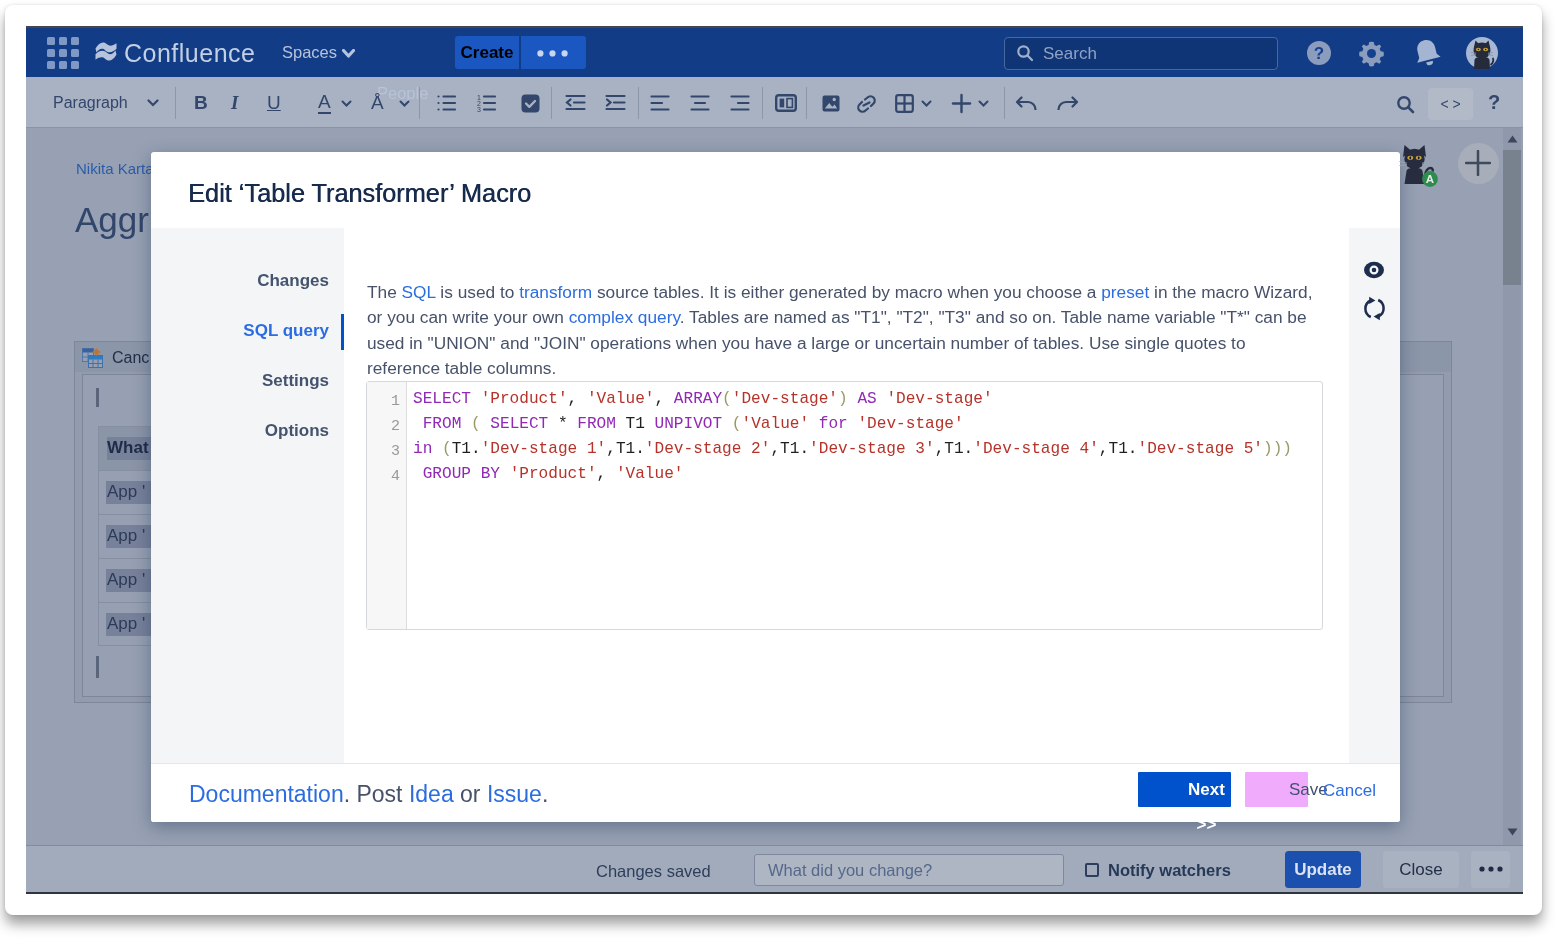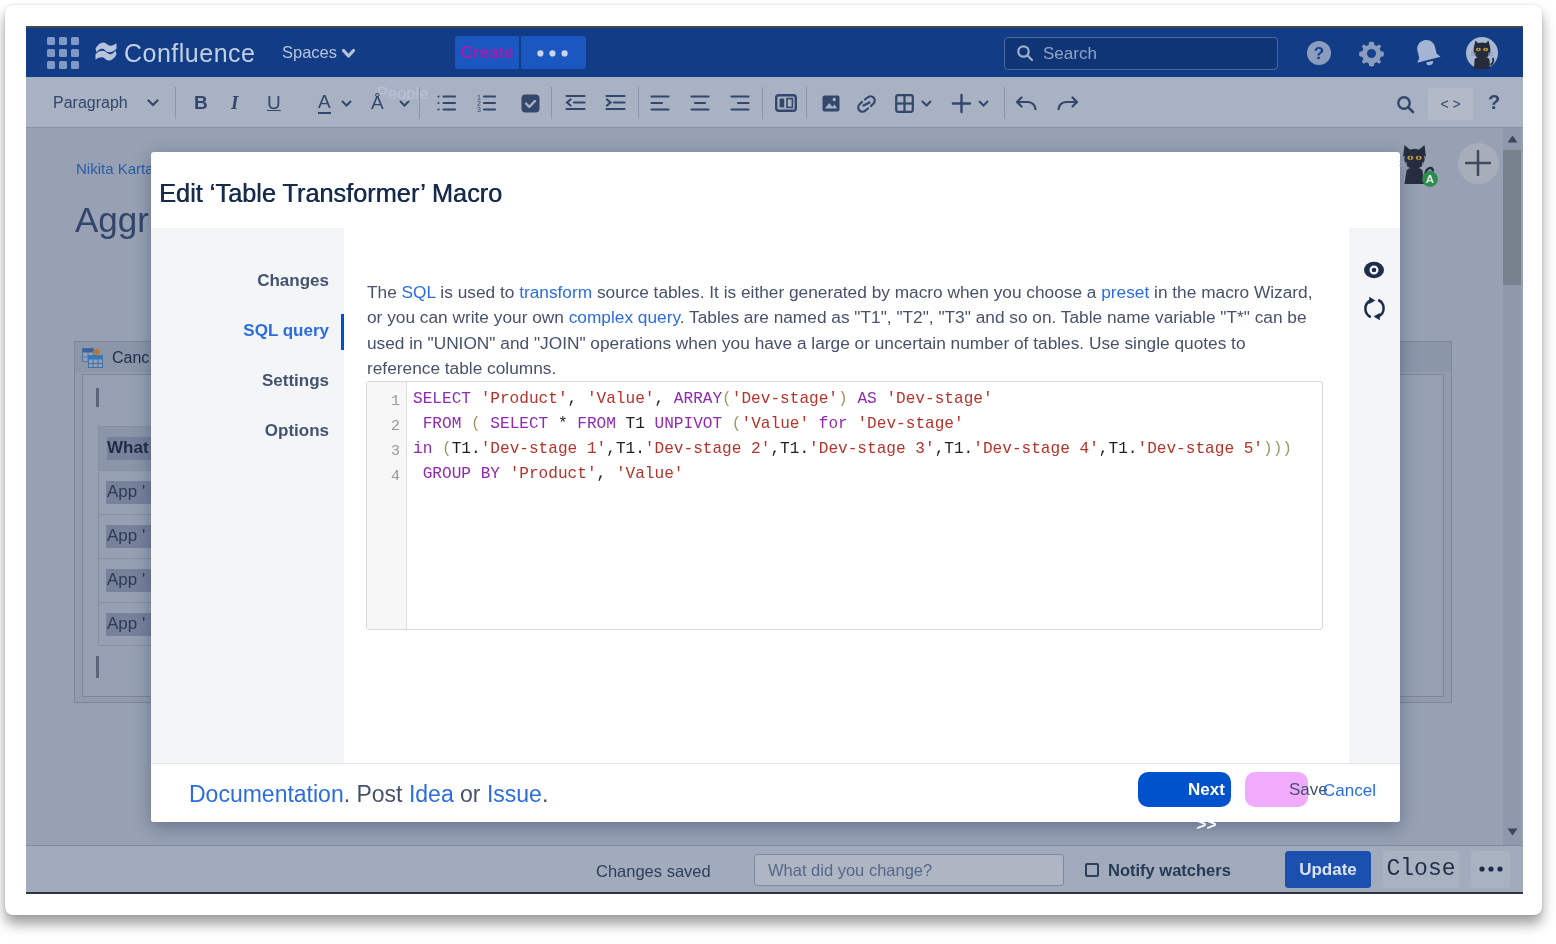--- a/index.html
+++ b/index.html
@@ -22,30 +22,30 @@
   
   .tbtxt { color:#33466b; font-size:16px; }
   .sep { width:1px; height:32px; background:#8d96a8; top:87px; }
 
   
   .modal { left:151px; top:152px; width:1249px; height:670px; background:#ffffff; border-radius:3px;
            box-shadow:0 5px 18px rgba(9,30,66,0.35); }
   .m-side { left:151px; top:228px; width:193px; height:535px; background:#f4f5f7; }
   .m-right { left:1349px; top:228px; width:51px; height:535px; background:#f4f5f7; }
   .m-foot { left:151px; top:763px; width:1249px; height:59px; background:#ffffff; border-top:1px solid #e4e6ea; border-radius:0 0 3px 3px;}
-  .m-title { left:159px; top:178.5px; font-size:25.3px; font-weight:500; color:#172b4d; text-shadow:0.5px 0 0 #172b4d;text-align:right; }
+  .m-title { left:188px; top:178.5px; font-size:25.3px; font-weight:500; color:#172b4d; text-shadow:0.5px 0 0 #172b4d;text-align:right; }
   .snav { position:absolute; right:12px; text-align:right; font-size:17px; font-weight:bold; color:#44546f; }
   .blue { color:#2b6de0; }
   .desc { left:367px; top:256px; width:990px; font-size:17.3px; line-height:25.3px; color:#47526a;margin-top:24px; }
   .codebox { left:366px; top:381px; width:957px; height:249px; border:1px solid #d5d8de; border-radius:3px; background:#ffffff; }
   .gutter { left:367px; top:382px; width:40px; height:247px; background:#f7f7f7; border-right:1px solid #dddddd; }
   .lnum { position:absolute; right:6px; color:#999999; font-family:"Liberation Mono", monospace; font-size:15px; line-height:25px; text-align:right; }
   .code { left:413px; top:387px; font-family:"Liberation Mono", monospace; font-size:16.1px; line-height:25px; color:#1f1f1f; white-space:pre; }
   .k { color:#9129b5; } .s { color:#b5332a; } .br { color:#999966; }
-  .btn { position:absolute; border-radius:10px; font-size:17px; text-align:center;padding-left:44px; }
+  .btn { position:absolute; border-radius:1px; font-size:17px; text-align:center;padding-left:44px; }
 
   
   .h-crumb { left:76px; top:160px; font-size:15px; color:#2a5ca8; }
   .h-title { left:75px; top:200px; font-size:35px; color:#32456b; }
   .panel { left:74px; top:341px; width:1378px; height:362px; border:1px solid #7d8798; background:#929cae; }
   .panel-in { left:82px; top:374px; width:1362px; height:323px; border:1px solid #7d8798; background:#96a0b2; }
 </style>
 </head>
 <body>
 <div class="card"></div>
@@ -74,21 +74,21 @@
   <path d="M21.5 14.5 C18 20.8 13.5 22.2 10 18.8 C7.8 16.7 4.5 16.8 0.5 19.8 L0.5 14.2 C4.5 9.8 9.5 10 12 12.8 C14.2 15.2 18 14.4 20.5 10.5 Z" fill="#b7c4dc"></path>
 </svg>
 <div class="abs" style="left:124px; top:39px; font-size:25px; font-weight:500; color:#c3cfe3; letter-spacing:0.5px;">Confluence</div>
 <div class="abs nav-text" style="left:282px; top:43px;">Spaces</div>
 <svg class="abs" style="left:342px; top:49px;" width="13" height="9" viewBox="0 0 13 9">
     <path d="M1.5 1.5 L6.5 7 L11.5 1.5" stroke="#b7c3da" stroke-width="3.2" fill="none" stroke-linecap="round" stroke-linejoin="round"></path>
   </svg>
 <div class="abs nav-text" style="left:377px; top:43px;margin-top:41px;">People</div>
 <div class="abs navbtn" style="left:455px; top:36px; width:131px; height:33px;"></div>
 <div class="abs" style="left:519px; top:36px; width:1.5px; height:33px; background:#123d86;"></div>
-<div class="abs" style="left:455px; top:36px; width:64px; height:45px; color:#a21caf; font-weight:bold; font-size:17px; text-align:center; line-height:33px;">Create</div>
+<div class="abs" style="left:455px; top:36px; width:64px; height:45px; color:#000000; font-weight:bold; font-size:17px; text-align:center; line-height:33px;">Create</div>
 <svg class="abs" style="left:537px; top:50px;" width="31" height="7" viewBox="0 0 31 7">
     <g fill="#c9d6ee">
       <circle cx="3.4" cy="3.4" r="3.1"></circle>
       <circle cx="15.5" cy="3.4" r="3.1"></circle>
       <circle cx="27.6" cy="3.4" r="3.1"></circle>
     </g>
   </svg>
 <div class="abs" style="left:1004px; top:37px; width:274px; height:33px; background:#0f3576; border:1px solid #47699f; border-radius:4px;"></div>
 <svg class="abs" style="left:1016px; top:44px;" width="18" height="18" viewBox="0 0 18 18">
     <circle cx="7.5" cy="7.5" r="5.2" stroke="#9fb0cb" stroke-width="2.2" fill="none"></circle>
@@ -303,22 +303,22 @@
 <div class="abs" style="left:1503px; top:150px; width:18px; height:135px; background:#78828f;"></div>
 <svg class="abs" style="left:1507px; top:828px;" width="11" height="8" viewBox="0 0 11 8">
     <path d="M5.5 7.5 L10.5 0.5 L0.5 0.5 Z" fill="#3c475e"></path>
   </svg>
 
 <div class="abs" style="left:596px; top:862px; font-size:16.5px; color:#2d3e5c;">Changes saved</div>
 <div class="abs" style="left:754px; top:854px; width:310px; height:32px; background:#aeb6c4; border:1px solid #7e89a0; border-radius:3px;"></div>
 <div class="abs" style="left:768px; top:861px; font-size:16.5px; color:#56688a;">What did you change?</div>
 <div class="abs" style="left:1085px; top:863px; width:14px; height:14px; border:2px solid #2d3e5c; border-radius:2px;"></div>
 <div class="abs" style="left:1108px; top:861px; font-size:16.5px; font-weight:bold; color:#263a58;">Notify watchers</div>
-<div class="abs" style="left:1285px; top:851px; width:86px; height:37px; background:#1b50ae; border-radius:3.5px; color:#dbe3f2; font-weight:bold; font-size:17px; text-align:center; line-height:37px;">Update</div>
-<div class="abs" style="left:1383px; top:851px; width:76px; height:37px; background:#a9b2c1; border-radius:3.5px; color:#222f49; font-size:23px; text-align:center; line-height:37px;font-family:Liberation Mono, monospace;">Close</div>
+<div class="abs" style="left:1285px; top:851px; width:76px; height:37px; background:#1b50ae; border-radius:3.5px; color:#dbe3f2; font-weight:bold; font-size:17px; text-align:center; line-height:37px;">Update</div>
+<div class="abs" style="left:1383px; top:851px; width:76px; height:37px; background:#a9b2c1; border-radius:3.5px; color:#222f49; font-size:17px; text-align:center; line-height:37px;">Close</div>
 <div class="abs" style="left:1471px; top:851px; width:39px; height:37px; background:#a9b2c1; border-radius:3.5px;"></div>
 <svg class="abs" style="left:1479px; top:866px;" width="24" height="6" viewBox="0 0 24 6">
     <g fill="#1e2b47">
       <circle cx="3" cy="3" r="2.6"></circle>
       <circle cx="12" cy="3" r="2.6"></circle>
       <circle cx="21" cy="3" r="2.6"></circle>
     </g>
   </svg>
 
 <div class="abs modal"></div>

